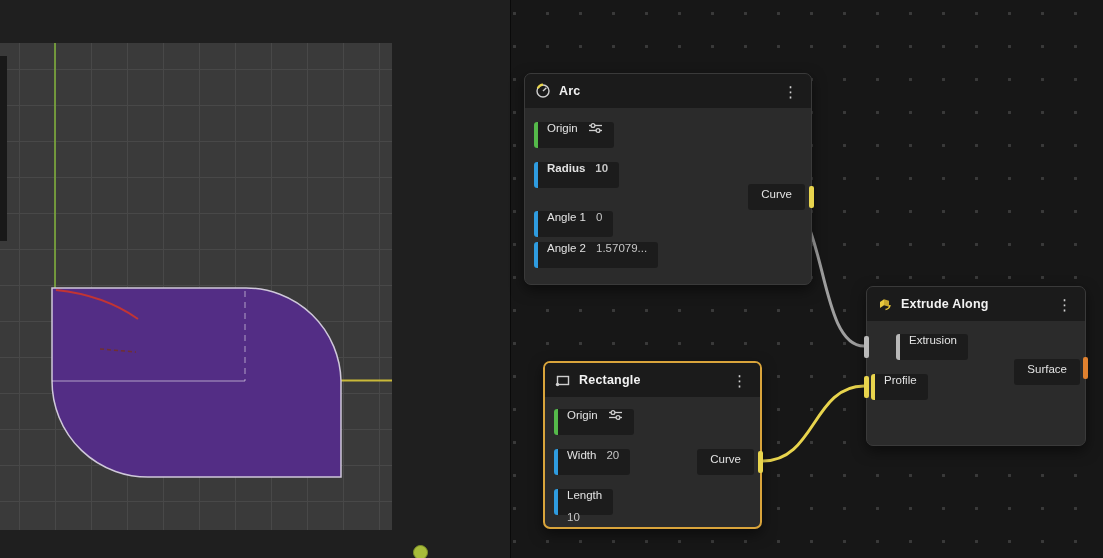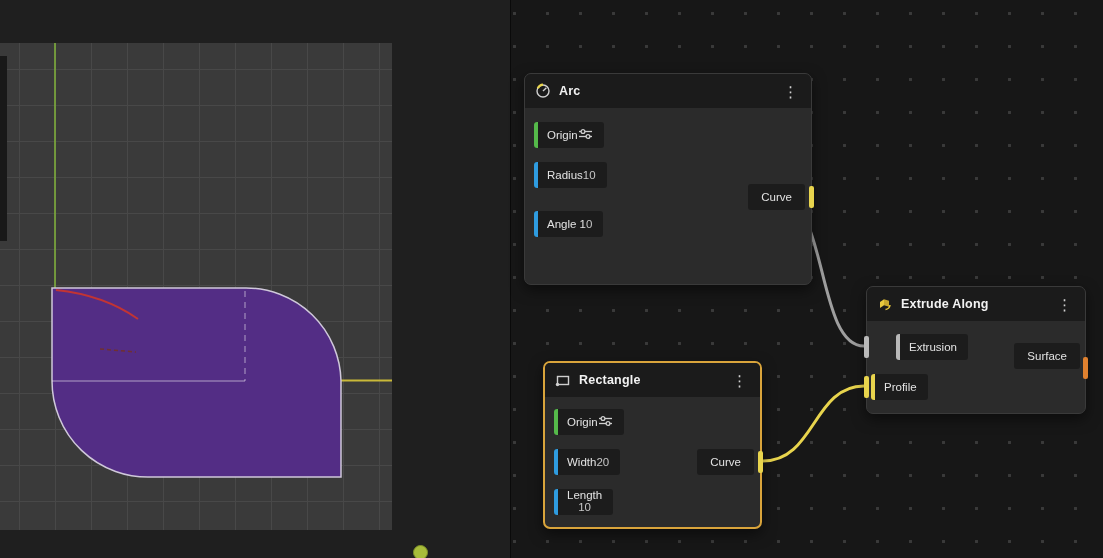--- a/index.html
+++ b/index.html
@@ -55,21 +55,21 @@
     cursor:default;
   }
   .node.selected .node-header { border-radius:5px 5px 0 0; }
   .node-icon { display:flex; align-items:center; }
   .node-title { flex:1; color:#f2f2f2; font-size:12.5px; font-weight:bold; letter-spacing:.2px; }
   .kebab { color:#d0d0d0; font-size:15px; line-height:1; padding:0 3px; cursor:pointer; }
 
   .chip {
     position:absolute; height:26px;
     background:#1c1c1c; border-radius:3px;
-    display:flex; align-items:center; 
+    display:flex; gap:10px;
     padding:0 11px 0 13px;
     font-size:11.5px; color:#e2e2e2; white-space:nowrap;
     cursor:pointer;
   }
   .chip .port-strip {
     position:absolute; left:0; top:0; bottom:0; width:4px;
     border-radius:3px 0 0 3px;
   }
   .chip .val { color:#c6c6c6; }
   .chip.output { padding:4px 13px; }
@@ -134,32 +134,37 @@
     <span>
       <svg width="15" height="12" viewBox="0 0 15 12">
         <line x1="1" y1="3.5" x2="14" y2="3.5" stroke="#cfcfcf" stroke-width="1.3"></line>
         <line x1="1" y1="8.5" x2="14" y2="8.5" stroke="#cfcfcf" stroke-width="1.3"></line>
         <circle cx="5" cy="3.5" r="1.9" fill="#1c1c1c" stroke="#cfcfcf" stroke-width="1.3"></circle>
         <circle cx="10" cy="8.5" r="1.9" fill="#1c1c1c" stroke="#cfcfcf" stroke-width="1.3"></circle>
       </svg>
     </span>
   </div>
 
-  <div class="chip input" style="left:9px;top:88px;">
+  <div class="chip input" style="left:9px;top:88px;font-weight:bold;">
     <span class="port-strip" style="background: rgb(47, 156, 224);"></span>
     <span>Radius</span>
     <span class="val">10</span>
   </div>
 
   <div class="chip input" style="left:9px;top:128px;margin-top:9px;">
     <span class="port-strip" style="background: rgb(47, 156, 224);"></span>
     <span>Angle 1</span>
     <span class="val">0</span>
   </div>
 
+  <div class="chip input" style="left:9px;top:168px;">
+    <span class="port-strip" style="background: rgb(47, 156, 224);"></span>
+    <span>Angle 2</span>
+    <span class="val">1.57079...</span>
+  </div>
 
   <div class="chip output" style="right:6px;top:110px;">
     <span>Curve</span>
   </div>
   <span class="port-bar" style="right: -3px; top: 112px; background: rgb(232, 212, 77);"></span>
 </div>
 
 <div class="node selected" style="left: 543px; top: 361px; width: 219px; height: 168px; border-color: rgb(217, 164, 59);">
   <div class="node-header">
     <span class="node-icon">
@@ -196,21 +201,21 @@
     <span>Length</span>
     <span class="val">10</span>
   </div>
 
   <div class="chip output" style="right:6px;top:86px;">
     <span>Curve</span>
   </div>
   <span class="port-bar" style="right: -3px; top: 88px; background: rgb(232, 212, 77);"></span>
 </div>
 
-<div class="node" style="left:866px;top:286px;width:220px;height:128px;">
+<div class="node" style="left:866px;top:286px;width:220px;height:160px;">
   <div class="node-header">
     <span class="node-icon">
       <svg width="16" height="16" viewBox="0 0 16 16">
         <path d="M3 12 L3 6 L7 3.2 L7 9.2 Z" fill="#e8c93d"></path>
         <path d="M7 9.2 L7 3.2 L12 4.8 L12 10.8 Z" fill="#c9a92e"></path>
         <path d="M8.5 13.4 A5 5 0 0 0 13 9" stroke="#e8c93d" fill="none" stroke-width="1.5"></path>
       </svg>
     </span>
     <span class="node-title">Extrude Along</span>
     <span class="kebab">⋮</span>
@@ -221,17 +226,17 @@
     <span>Extrusion</span>
   </div>
   <span class="port-bar" style="left: -3px; top: 49px; background: rgb(185, 185, 185);"></span>
 
   <div class="chip input" style="left:4px;top:87px;">
     <span class="port-strip" style="background: rgb(232, 212, 77);"></span>
     <span>Profile</span>
   </div>
   <span class="port-bar" style="left: -3px; top: 89px; background: rgb(232, 212, 77);"></span>
 
-  <div class="chip output" style="right:5px;top:56px;">
+  <div class="chip output" style="right:5px;top:72px;">
     <span>Surface</span>
   </div>
   <span class="port-bar" style="right: -3px; top: 70px; background: rgb(224, 129, 47);"></span>
 </div>
 
 </body></html>

